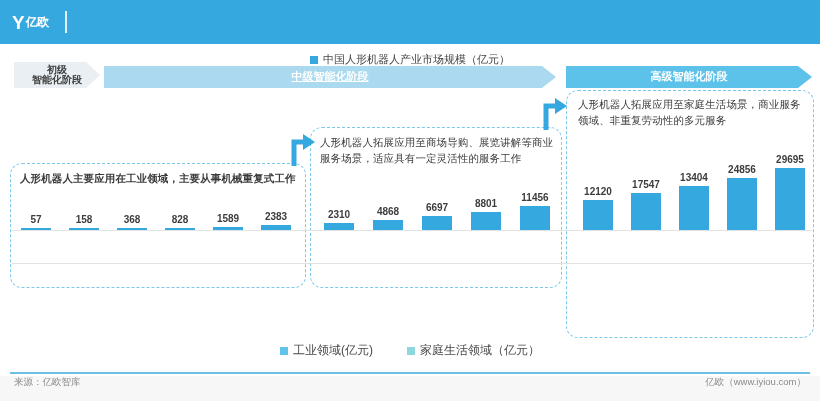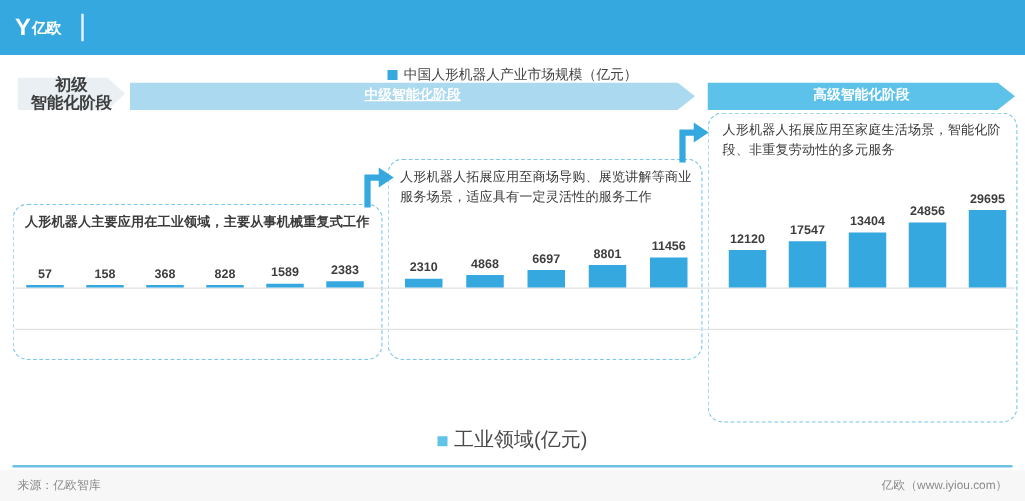--- a/index.html
+++ b/index.html
@@ -32,21 +32,21 @@
 
   
   .phase-banner { position:absolute; height:22px; display:flex; align-items:center; justify-content:center; }
   .phase-banner .arrowbox {
     position:absolute; left:0; top:0; width:100%; height:100%;
   }
   .phase-banner .label {
     position:relative; z-index:2; color:#3d3d3d; font-size:10px; font-weight:bold; text-align:center; line-height:1.05;
   }
   #phase-1 { left:14px; top:62px; width:86px; height:26px; }
-  #phase-1 .label { font-size:13px; }
+  #phase-1 .label { font-size:10px; }
   #phase-2 { left:104px; top:66px; width:452px; }
   #phase-2 .label { color:#ffffff; font-size:11px;text-decoration:underline; }
   #phase-3 { left:566px; top:66px; width:246px; }
   #phase-3 .label { color:#ffffff; font-size:11px; }
 
   
   .panel { position:absolute; border:1.4px dashed #7cc7ea; border-radius:12px; }
   #panel-1 { left:10px; top:163px; width:296px; height:125px; }
   #panel-2 { left:310px; top:127px; width:252px; height:161px; }
   #panel-3 { left:566px; top:90px; width:248px; height:248px; }
@@ -76,29 +76,29 @@
   .up-val {
     position:absolute; left:0; width:100%; text-align:center;
     font-size:10px; color:#3d3d3d; font-weight:bold;
   }
   .up-bar { position:absolute; bottom:0; left:11px; width:30px; background:#35a8df; }
 
   
   #legend-bottom {
     position:absolute; left:0; top:342px; width:820px;
     display:flex; justify-content:center; align-items:center; gap:34px;
-    font-size:16px; color:#4a4a4a;
+    font-size:12px; color:#4a4a4a;
   }
   #legend-bottom .item { display:flex; align-items:center; }
   #legend-bottom .sw { width:8px; height:8px; margin-right:5px; }
 
   
   #footer-rule { position:absolute; left:10px; top:372px; width:800px; height:2px; background:#6cc0e4; }
   #footer { position:absolute; left:0; top:376px; width:820px; height:25px; background:#f7f7f7;
-            display:flex; align-items:center; justify-content:space-between; padding:0 14px; }
+            display:flex; align-items:flex-start; justify-content:space-between; padding:0 14px; }
   #footer span { font-size:9.5px; color:#8a8a8a; }
 </style>
 </head>
 <body>
 
 <div id="header">
   <div id="logo-wrap">
     <div id="logo-mark">Y</div>
     <div id="logo-text">亿欧</div>
   </div>
@@ -133,21 +133,21 @@
   </svg>
   <div class="label">高级智能化阶段</div>
 </div>
 
 <div class="panel" id="panel-1"></div>
 <div class="panel" id="panel-2"></div>
 <div class="panel" id="panel-3"></div>
 
 <div class="panel-note" id="note-1">人形机器人主要应用在工业领域，主要从事机械重复式工作</div>
 <div class="panel-note" id="note-2">人形机器人拓展应用至商场导购、展览讲解等商业服务场景，适应具有一定灵活性的服务工作</div>
-<div class="panel-note" id="note-3">人形机器人拓展应用至家庭生活场景，智能化阶段、非重复劳动性的多元服务</div>
+<div class="panel-note" id="note-3">人形机器人拓展应用至家庭生活场景，商业服务领域、非重复劳动性的多元服务</div>
 
 <svg class="flow-arrow" id="arrow-1" width="28" height="42" viewBox="0 0 28 42">
   <path d="M6 38 L6 14 L18 14" stroke="#35a8df" stroke-width="5" fill="none"></path>
   <polygon points="15,6 27,14 15,22" fill="#35a8df"></polygon>
 </svg>
 <svg class="flow-arrow" id="arrow-2" width="28" height="42" viewBox="0 0 28 42">
   <path d="M6 38 L6 14 L18 14" stroke="#35a8df" stroke-width="5" fill="none"></path>
   <polygon points="15,6 27,14 15,22" fill="#35a8df"></polygon>
 </svg>
 
@@ -252,19 +252,23 @@
         </div>
       </div>
     </div>
 </div>
 
 <div id="legend-bottom">
   <div class="item">
     <span class="sw" style="background:#62c3e8"></span>
     <span>工业领域(亿元)</span>
   </div>
+  <div class="item">
+    <span class="sw" style="background:#8fd7de"></span>
+    <span>家庭生活领域（亿元）</span>
+  </div>
 </div>
 
 <div id="footer-rule"></div>
 <div id="footer">
   <span>来源：亿欧智库</span>
   <span>亿欧（www.iyiou.com）</span>
 </div>
 
 </body></html>

